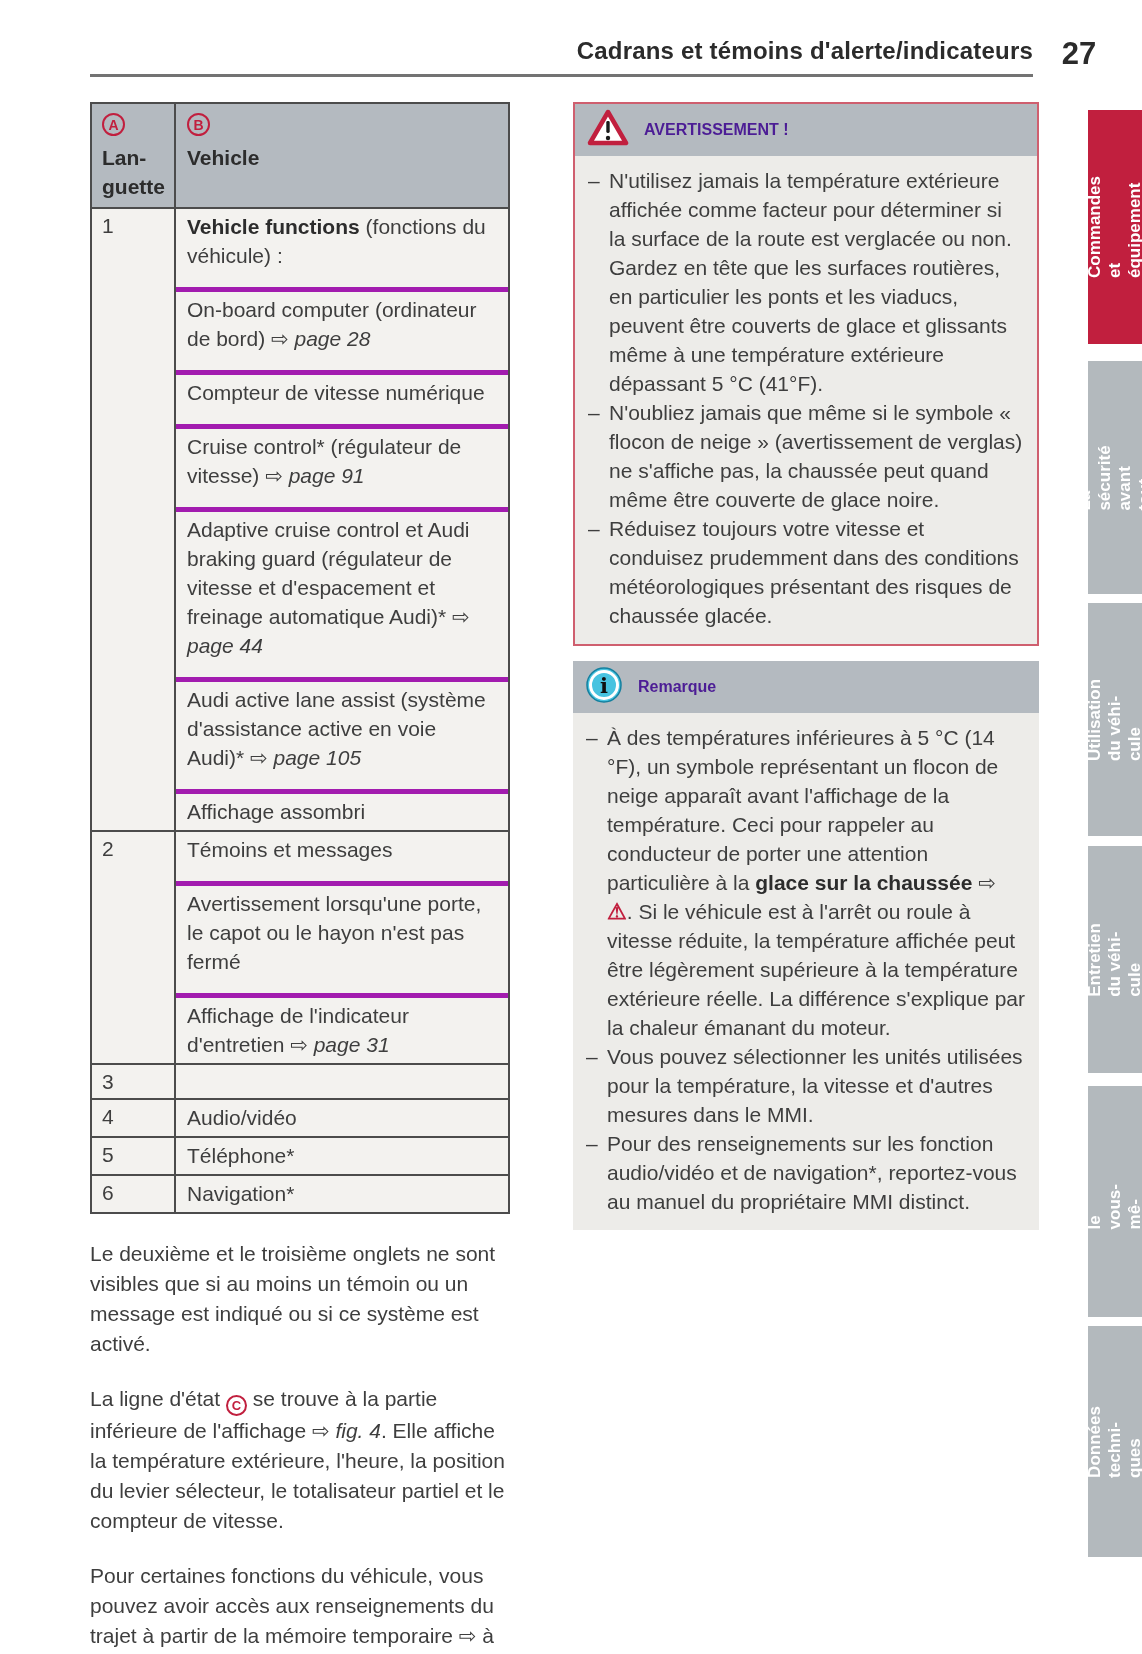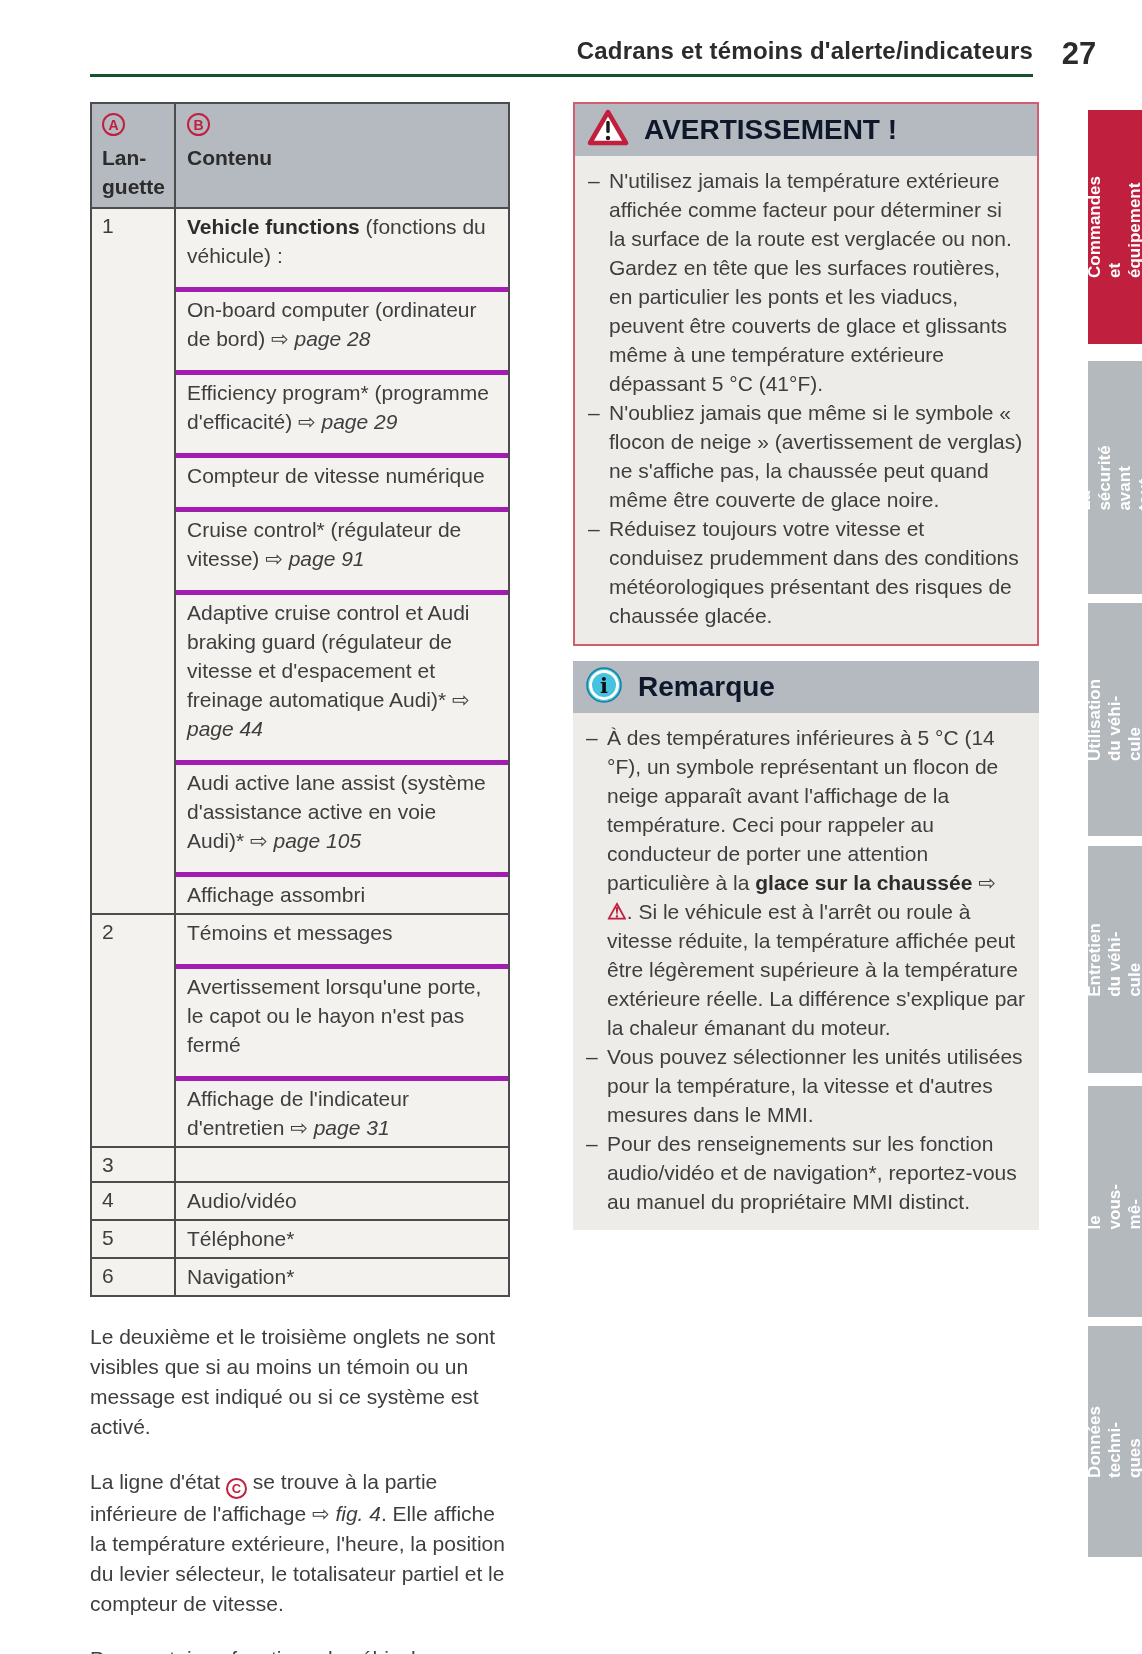--- a/index.html
+++ b/index.html
@@ -1,21 +1,21 @@
 <!DOCTYPE html>
 <html><head>
 <meta charset="utf-8">
 <style>
   html,body{margin:0;padding:0;}
   body{background:#e8e8e8;font-family:"Liberation Sans",sans-serif;}
   .page{position:relative;width:1142px;height:1654px;background:#ffffff;overflow:hidden;
         color:#3e3e3e;}
   
   .page-header{position:absolute;left:90px;top:24px;width:943px;height:50px;
-               border-bottom:3px solid #14532d;display:flex;align-items:flex-end;justify-content:flex-end;}
+               border-bottom:3px solid #737373;display:flex;align-items:flex-end;justify-content:flex-end;}
   .page-title{font-size:24px;font-weight:bold;color:#2b2b2b;padding-bottom:9px;letter-spacing:.2px;}
   .page-num{position:absolute;left:1048px;top:36px;width:62px;text-align:center;
             font-size:31px;font-weight:bold;color:#2b2b2b;}
   
   .left-col{position:absolute;left:90px;top:102px;width:420px;}
   .man-table{border:2px solid #4c4c4c;font-size:21px;line-height:29px;}
   .thead{display:flex;background:#b4bac0;}
   .ha{width:84px;border-right:2px solid #4c4c4c;padding:7px 10px 6px;box-sizing:border-box;}
   .hb{flex:1;padding:7px 11px 6px;}
   .col-label{font-weight:bold;color:#2c2c2c;white-space:pre-line;}
@@ -36,21 +36,21 @@
   .seg-circ{display:inline-flex;width:21px;height:21px;border:2px solid #c11f3e;border-radius:50%;
             align-items:center;justify-content:center;color:#c11f3e;font-size:13px;font-weight:bold;
             vertical-align:-4px;box-sizing:border-box;line-height:1;}
   .seg-tri{color:#c11f3e;font-weight:bold;font-size:22px;}
   
   .right-col{position:absolute;left:573px;top:102px;width:466px;}
   .box{box-sizing:border-box;}
   .box + .box{margin-top:15px;}
   .box.warn{border:2px solid #cf5f6f;}
   .box-head{background:#b4bac0;display:flex;align-items:center;gap:15px;padding:6px 12px;height:52px;box-sizing:border-box;}
-  .box-title{font-size:28px;font-weight:bold;color:#0f172a;}
+  .box-title{font-size:16px;font-weight:bold;color:#4c1d95;}
   .box-body{background:#edece9;padding:10px 13px 14px;font-size:21px;line-height:29px;color:#3e3e3e;}
   .bullet{display:flex;}
   .dash{width:21px;flex:none;}
   .bt{flex:1;}
   
   .stab{position:absolute;left:1088px;width:54px;background:#b3b9bd;
         display:flex;align-items:center;justify-content:center;}
   .stab.active{background:#c11f3e;}
   .stab-label{transform:rotate(-90deg);white-space:pre-line;color:#ffffff;font-weight:bold;
               font-size:17px;line-height:20px;width:206px;text-align:left;}
@@ -74,30 +74,29 @@
   <div class="left-col">
     <div class="man-table">
       <div class="thead">
         <div class="ha">
           <div class="badge">A</div>
           <div class="col-label">Lan-
 guette</div>
         </div>
         <div class="hb">
           <div class="badge">B</div>
-          <div class="col-label">Contenu</div>
+          <div class="col-label">Vehicle</div>
         </div>
       </div>
       <div>
           <div class="trow">
             <div class="ca">1</div>
             <div class="cb">
               <div class="sub"><span class="seg-b">Vehicle functions</span> (fonctions du véhicule) :</div>
               <div class="sub">On-board computer (ordinateur de bord) <span class="seg-ar">⇨ </span><span class="seg-i">page 28</span></div>
-              <div class="sub">Efficiency program* (programme d'efficacité) <span class="seg-ar">⇨ </span><span class="seg-i">page 29</span></div>
               <div class="sub">Compteur de vitesse numérique</div>
               <div class="sub">Cruise control* (régulateur de vitesse) <span class="seg-ar">⇨ </span><span class="seg-i">page 91</span></div>
               <div class="sub">Adaptive cruise control et Audi braking guard (régulateur de vitesse et d'espacement et freinage automatique Audi)* <span class="seg-ar">⇨ </span><span class="seg-i">page 44</span></div>
               <div class="sub">Audi active lane assist (système d'assistance active en voie Audi)* <span class="seg-ar">⇨ </span><span class="seg-i">page 105</span></div>
               <div class="sub">Affichage assombri</div>
             </div>
           </div>
           <div class="trow">
             <div class="ca">2</div>
             <div class="cb">

